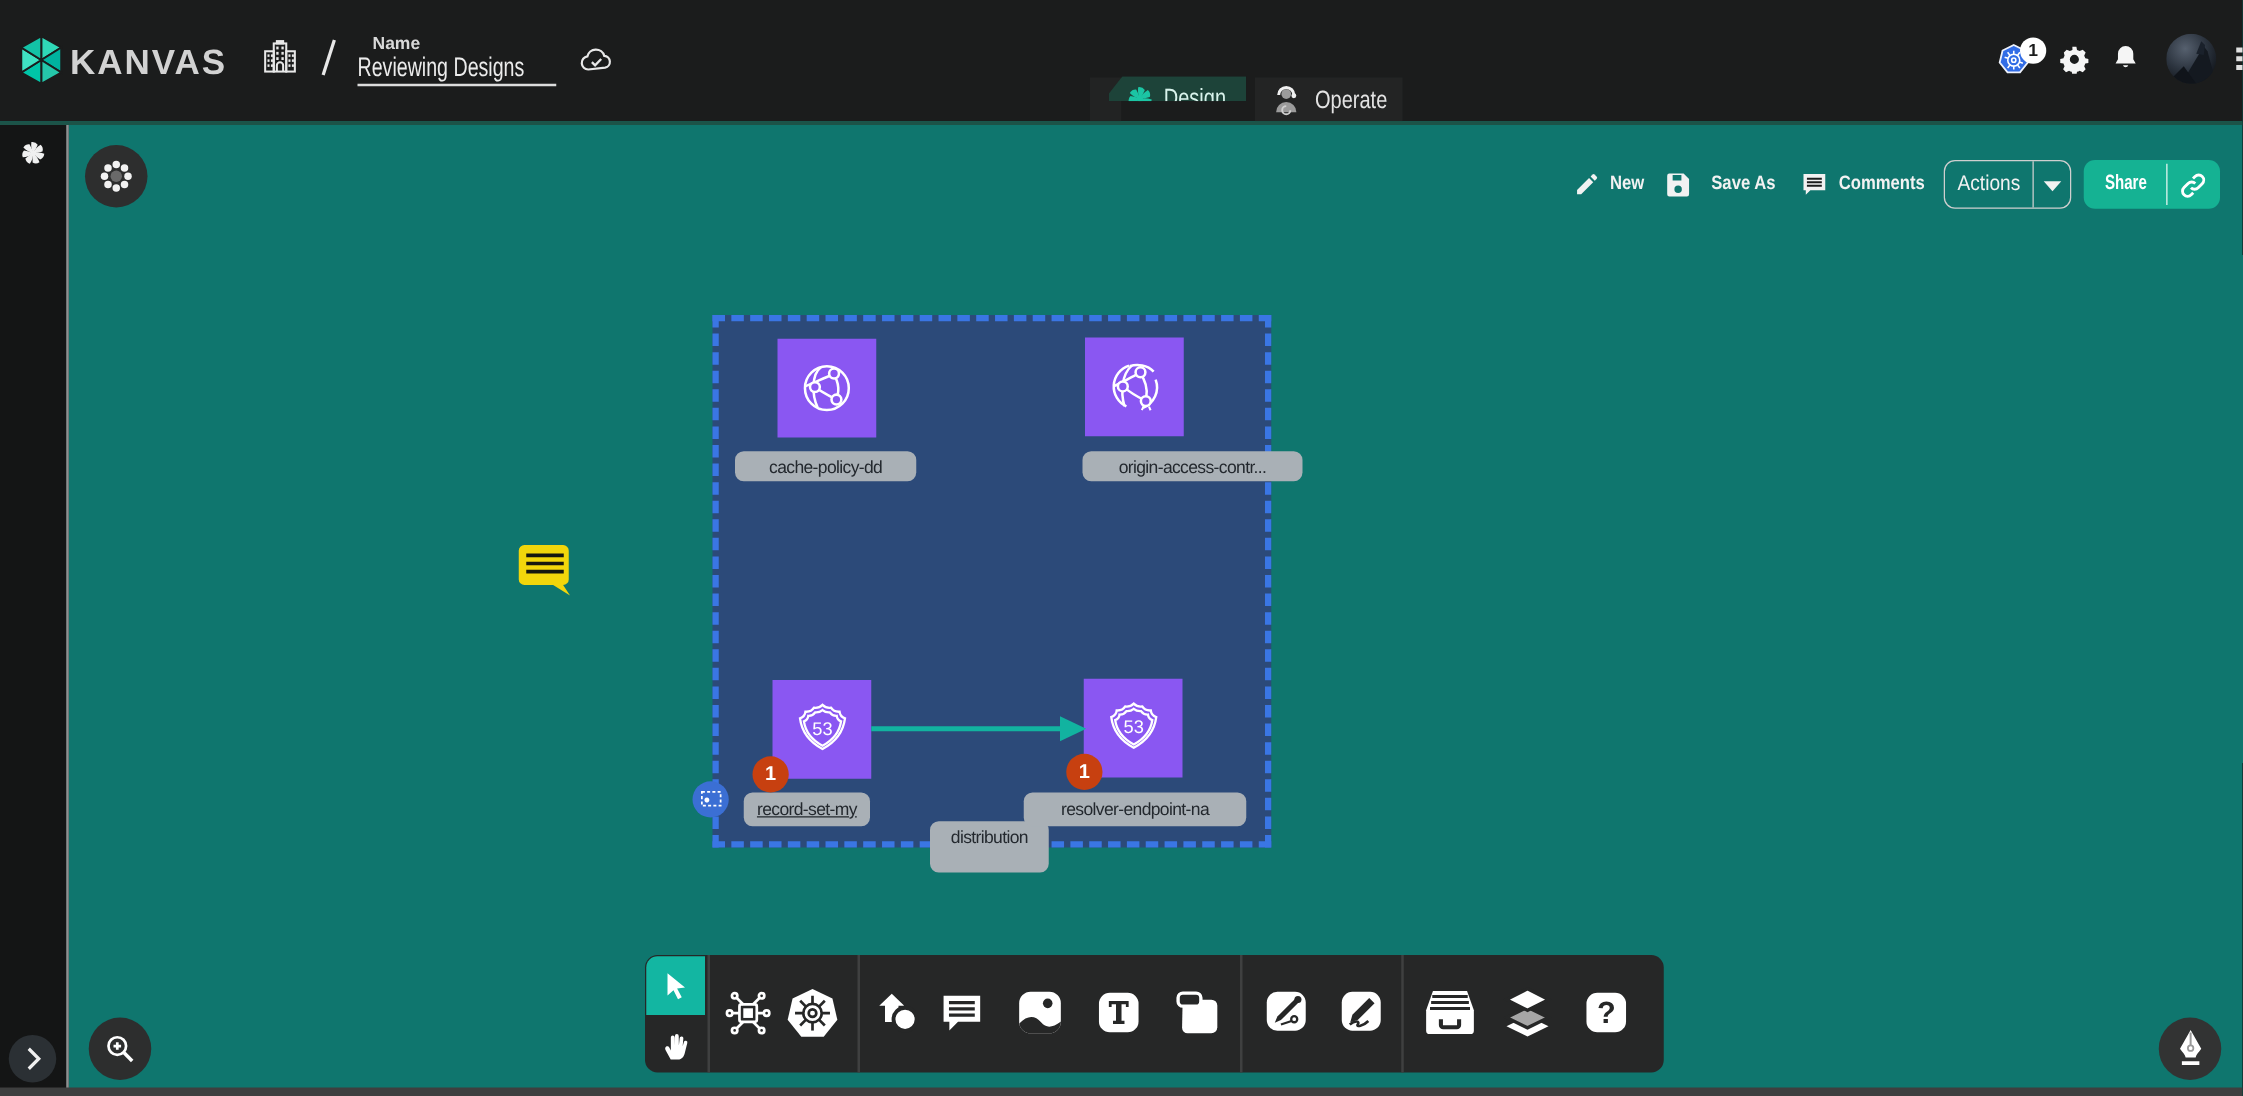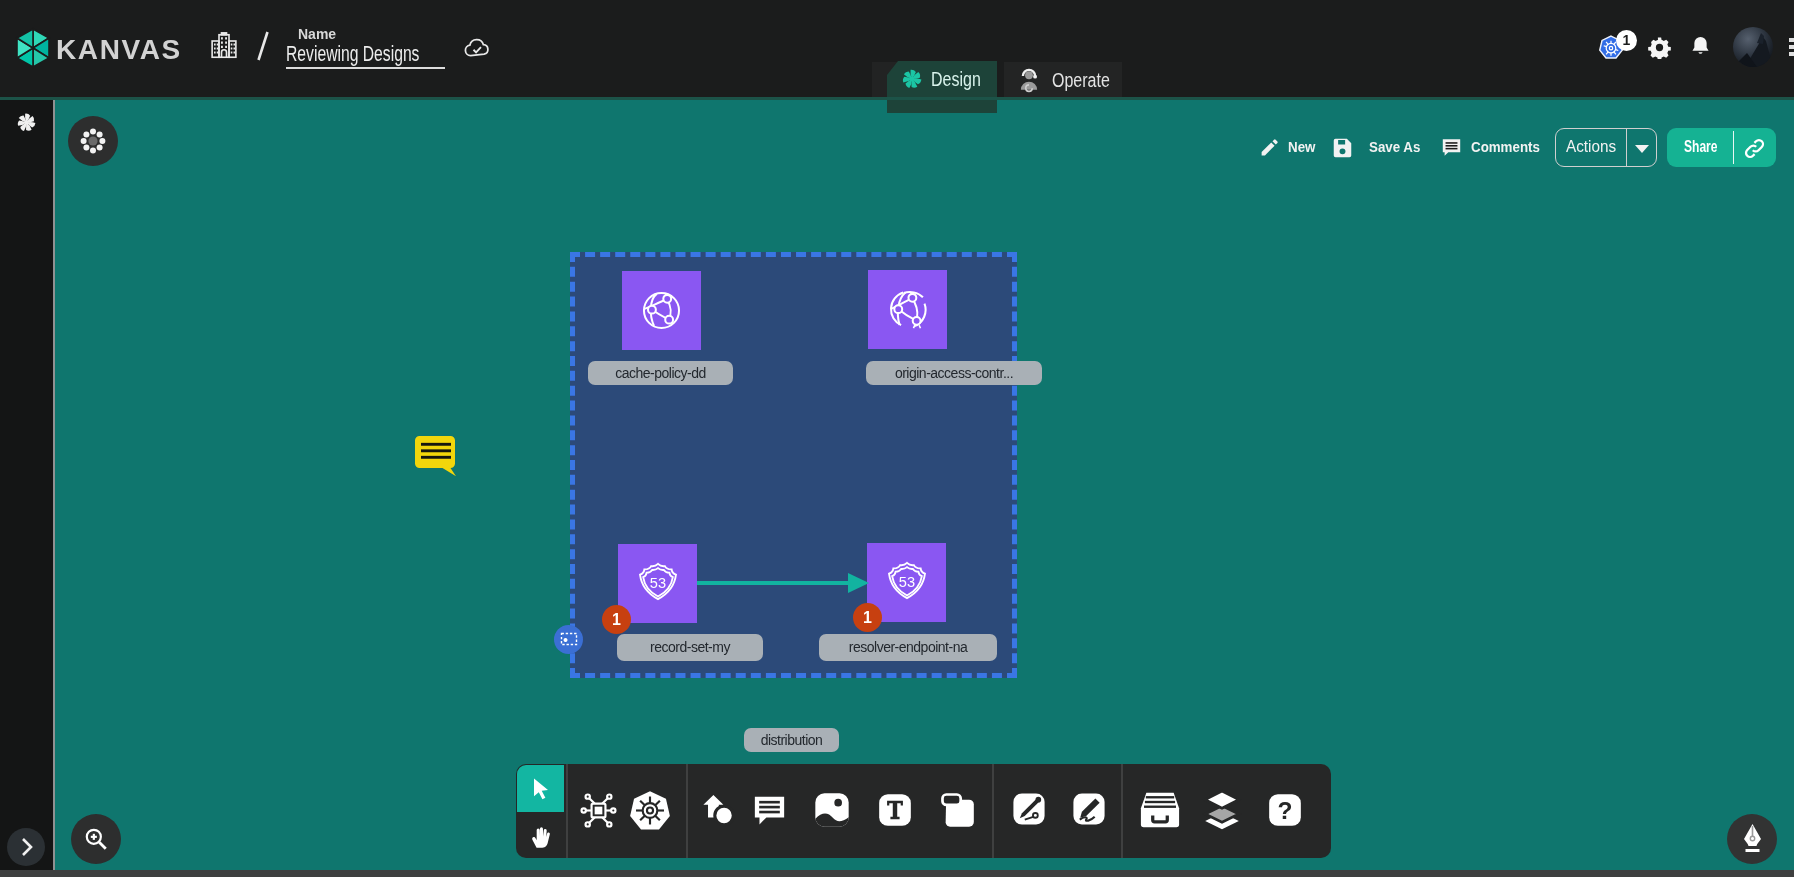--- a/index.html
+++ b/index.html
@@ -6,21 +6,21 @@
   html,body { width:1794px; height:877px; overflow:hidden; background:#131414; font-family:"Liberation Sans", sans-serif; }
   #root { position:relative; width:1794px; height:877px; background:#0f766e; }
   .abs { position:absolute; }
   
   #header { position:absolute; left:0; top:0; width:1794px; height:97px; background:#1b1c1c; }
   #tealline { position:absolute; left:0; top:97px; width:1794px; height:3px; background:#1c5348; }
   #nameLabel { position:absolute; left:298px; top:26px; color:#d8d8d8; font-size:14px; font-weight:bold; }
   #nameInput { position:absolute; left:286px; top:42px; color:#ececec; font-size:21.5px; transform:scaleX(0.73); transform-origin:left center; }
   #nameUnderline { position:absolute; left:286px; top:67px; width:159px; height:2px; background:#dcdcdc; }
   .tabtext { font-size:20px; display:inline-block; transform:scaleX(0.8); transform-origin:left center; }
-  #designTab { position:absolute; left:887px; top:61px; width:110px; height:52px; background:#1d4339;
+  #designTab { position:absolute; left:887px; top:61px; width:110px; height:20px; background:#1d4339;
     clip-path:polygon(11px 0, 100% 0, 100% 100%, 0 100%, 0 14px); }
   #designTab span { position:absolute; left:44px; top:7px; color:#d9f3ec; }
   #operateTab { position:absolute; left:1004px; top:62px; width:118px; height:35px; background:#232424; }
   #operateTab span { position:absolute; left:48px; top:7px; color:#e3e3e3; }
   
   #sidebar { position:absolute; left:0; top:100px; width:55px; height:777px; background:#141515; border-right:2px solid #8f9192; }
   
   .actlabel { color:#f2f2f2; font-size:15.5px; font-weight:bold; transform:scaleX(0.86); transform-origin:left center; }
   #actionsBtn { position:absolute; left:1555px; top:128px; width:102px; height:39px; border:1px solid #cfcfcf; border-radius:9px; }
   #actionsBtn .txt { position:absolute; left:10px; top:8px; color:#f2f2f2; font-size:17px; transform:scaleX(0.9); transform-origin:left center; }
@@ -240,21 +240,21 @@
   <div id="shareBtn">
     <span class="txt">Share</span>
     <span class="sep"></span>
     <svg class="abs" style="left:76px; top:9px;" width="23" height="23" viewBox="0 0 24 24" fill="none" stroke="#fff" stroke-width="2.4">
       <path d="M10.2 13.8 a4.2 4.2 0 0 0 6 0 l3.4-3.4 a4.24 4.24 0 0 0-6-6 l-1.7 1.7"></path>
       <path d="M13.8 10.2 a4.2 4.2 0 0 0-6 0 l-3.4 3.4 a4.24 4.24 0 0 0 6 6 l1.7-1.7"></path>
     </svg>
   </div>
 
   <div id="groupBox"></div>
-  <div class="nlabel" style="left:744px; top:728px; width:95px; height:24px;">distribution</div>
+  <div class="nlabel" style="left:744px; top:657px; width:95px; height:41px;">distribution</div>
 
   <svg class="abs" style="left:413px; top:434px;" width="46" height="46" viewBox="0 0 46 46">
     <path d="M2 6.5 a4.5 4.5 0 0 1 4.5-4.5 h31 a4.5 4.5 0 0 1 4.5 4.5 v23 a4.5 4.5 0 0 1-4.5 4.5 h-8 l13.5 8.3 l-5.5-8.3 h0 H6.5 a4.5 4.5 0 0 1-4.5-4.5 z" fill="#f2d60b"></path>
     <g stroke="#16170f" stroke-width="2.9">
       <line x1="8" y1="10.3" x2="38" y2="10.3"></line>
       <line x1="8" y1="16.8" x2="38" y2="16.8"></line>
       <line x1="8" y1="23.3" x2="38" y2="23.3"></line>
     </g>
   </svg>
 
@@ -296,21 +296,21 @@
     <text x="24" y="27.5" text-anchor="middle" font-size="13.5" fill="#fff" stroke="none" font-family="Liberation Sans, sans-serif">53</text>
   </svg>
 
   <svg class="abs" style="left:694px; top:568px;" width="180" height="30" viewBox="0 0 180 30">
     <line x1="3" y1="15" x2="156" y2="15" stroke="#12b3a0" stroke-width="4"></line>
     <polygon points="154,5 175,15 154,25" fill="#12b3a0"></polygon>
   </svg>
 
   <div class="nlabel" style="left:588px; top:361px; width:145px; height:24px;">cache-policy-dd</div>
   <div class="nlabel" style="left:866px; top:361px; width:176px; height:24px;">origin-access-contr...</div>
-  <div class="nlabel" style="left:617px; top:634px; width:146px; height:27px; line-height:27px;">record-set-my</div>
+  <div class="nlabel" style="left:595px; top:634px; width:101px; height:27px; line-height:27px;text-decoration:underline;">record-set-my</div>
   <div class="nlabel" style="left:819px; top:634px; width:178px; height:27px; line-height:27px;">resolver-endpoint-na</div>
 
   <div class="badge" style="left:602px; top:605px;">1</div>
   <div class="badge" style="left:853px; top:603px;">1</div>
 
   <div class="abs" style="left:554px; top:625px; width:29px; height:29px; border-radius:50%; background:#3b6fd4;"></div>
   <svg class="abs" style="left:560px; top:632px;" width="18" height="15" viewBox="0 0 18 15">
     <rect x="1.5" y="1.5" width="15" height="11" fill="none" stroke="#fff" stroke-width="1.4" stroke-dasharray="2.4 1.8"></rect>
     <path d="M3.5 8 a2 2 0 1 1 0 .01 M3.5 8 l0 4 z" fill="#fff"></path>
   </svg>

